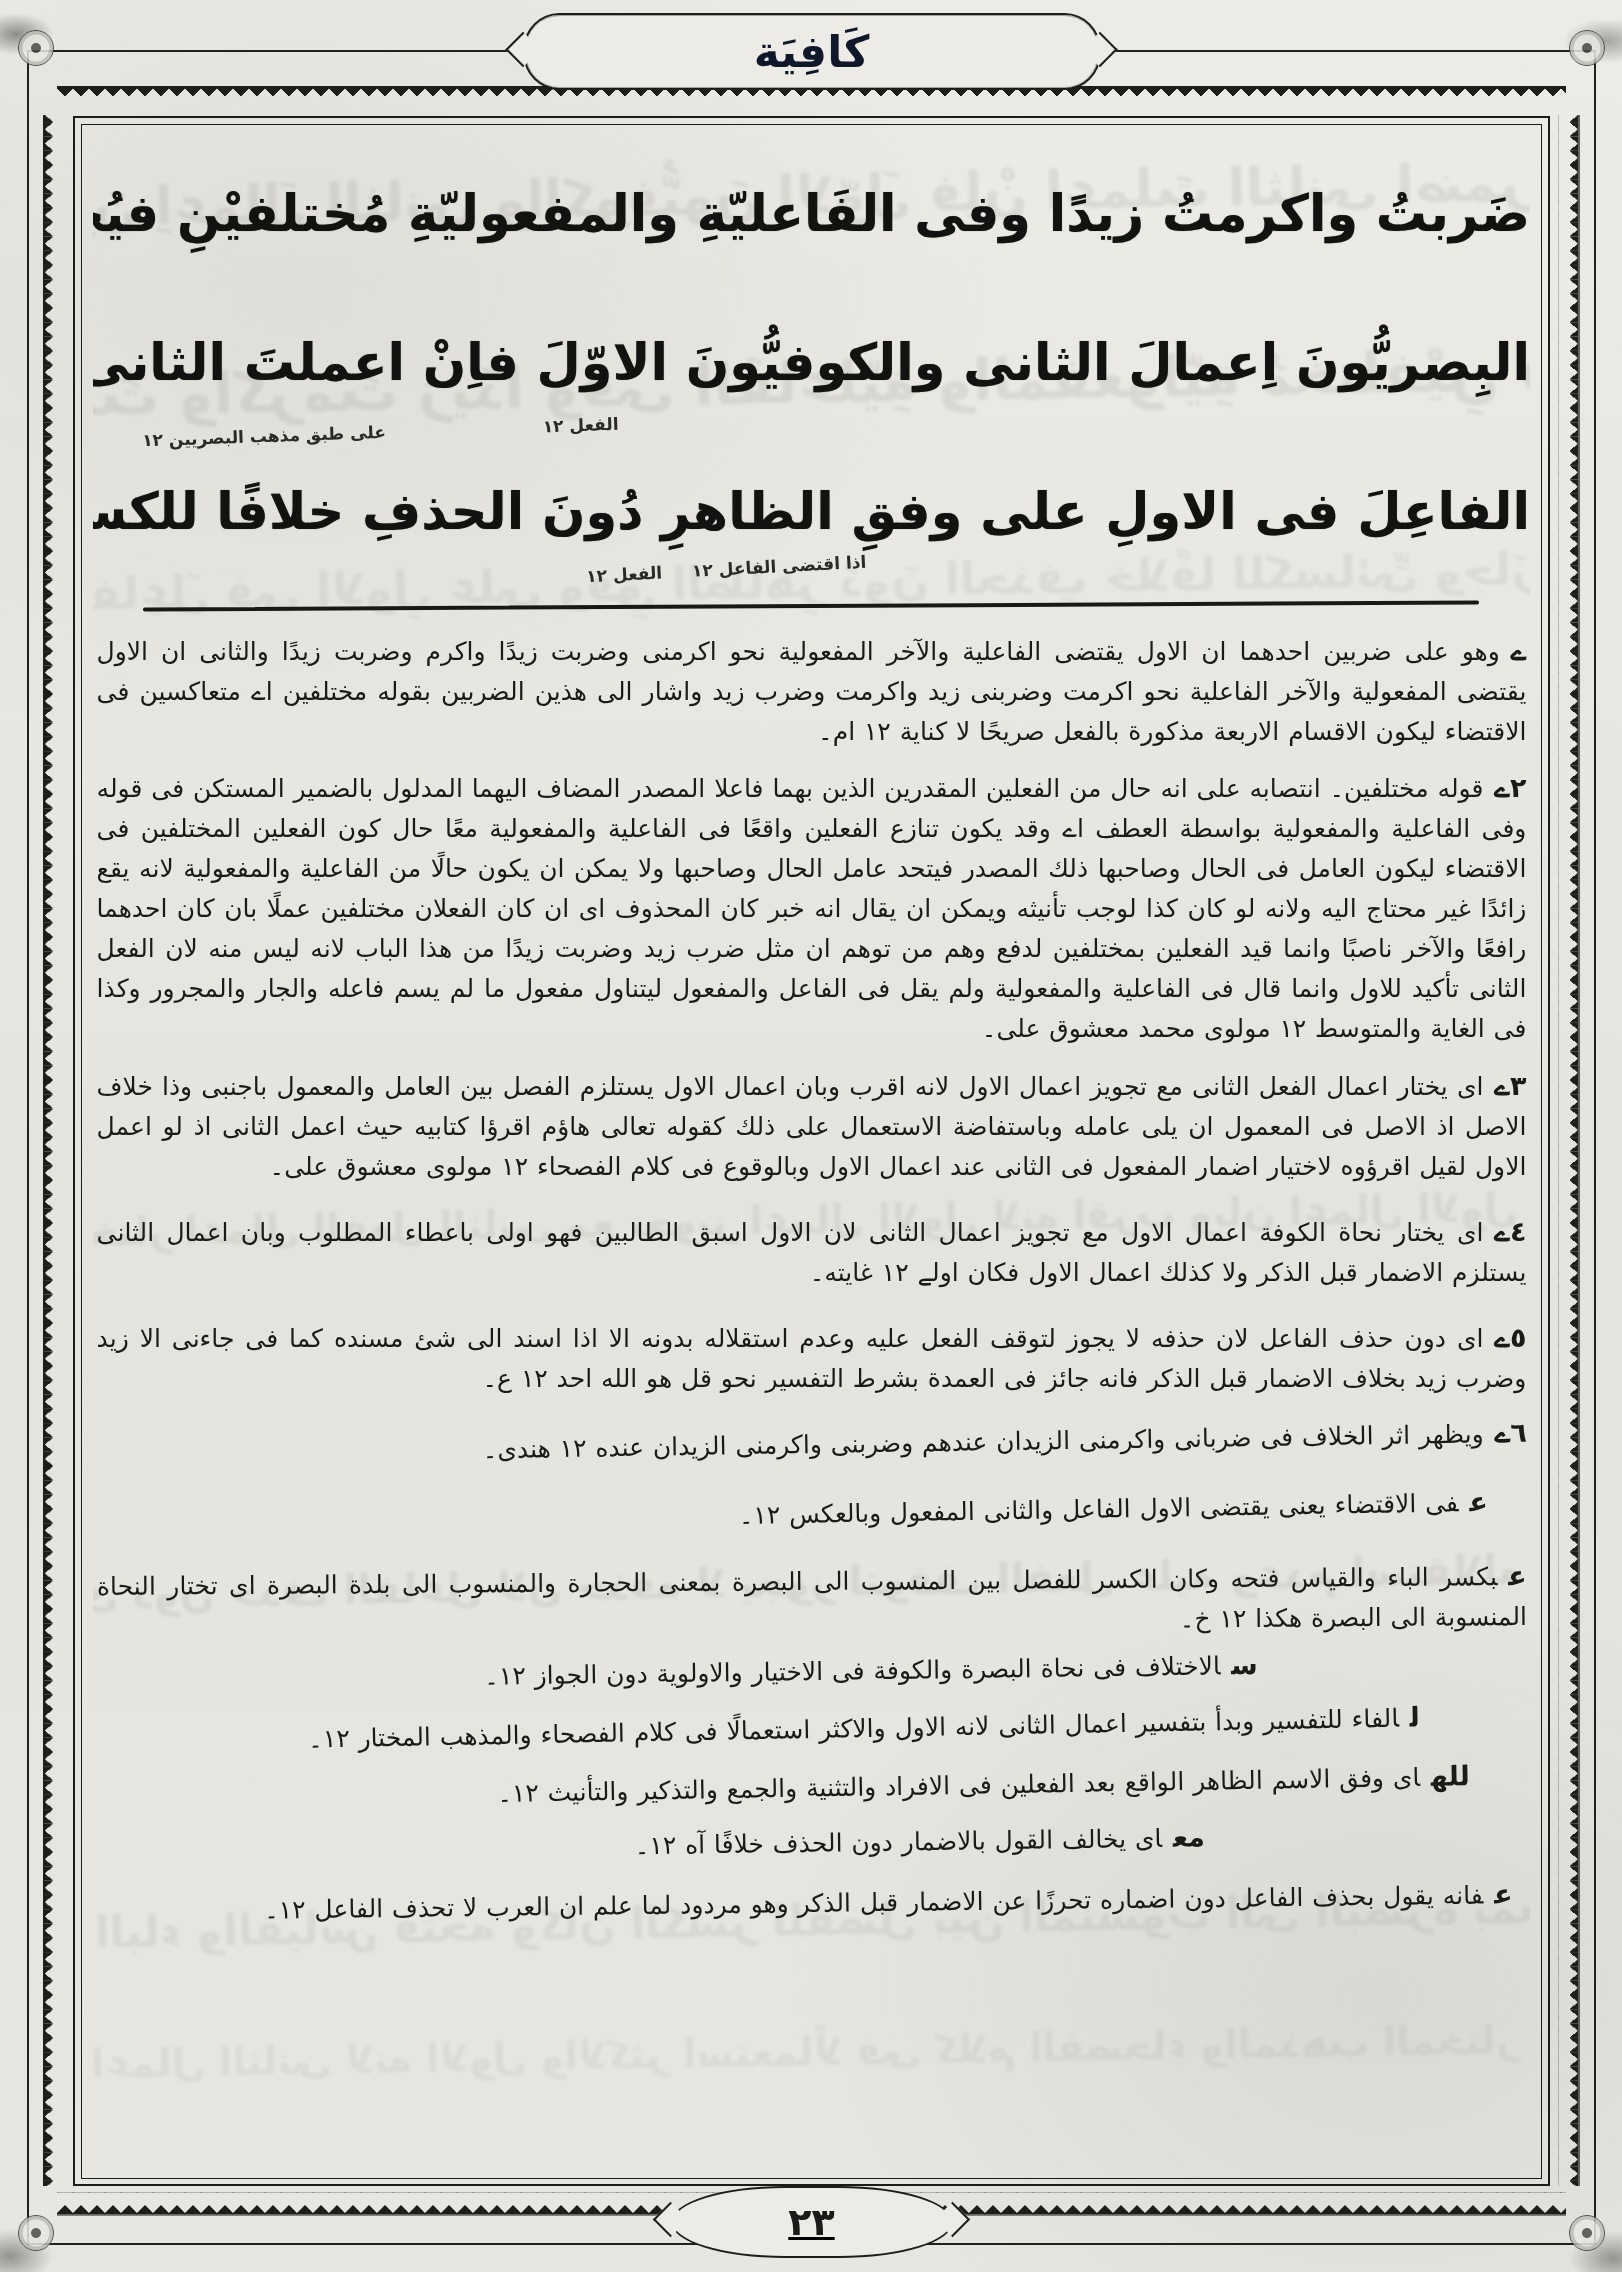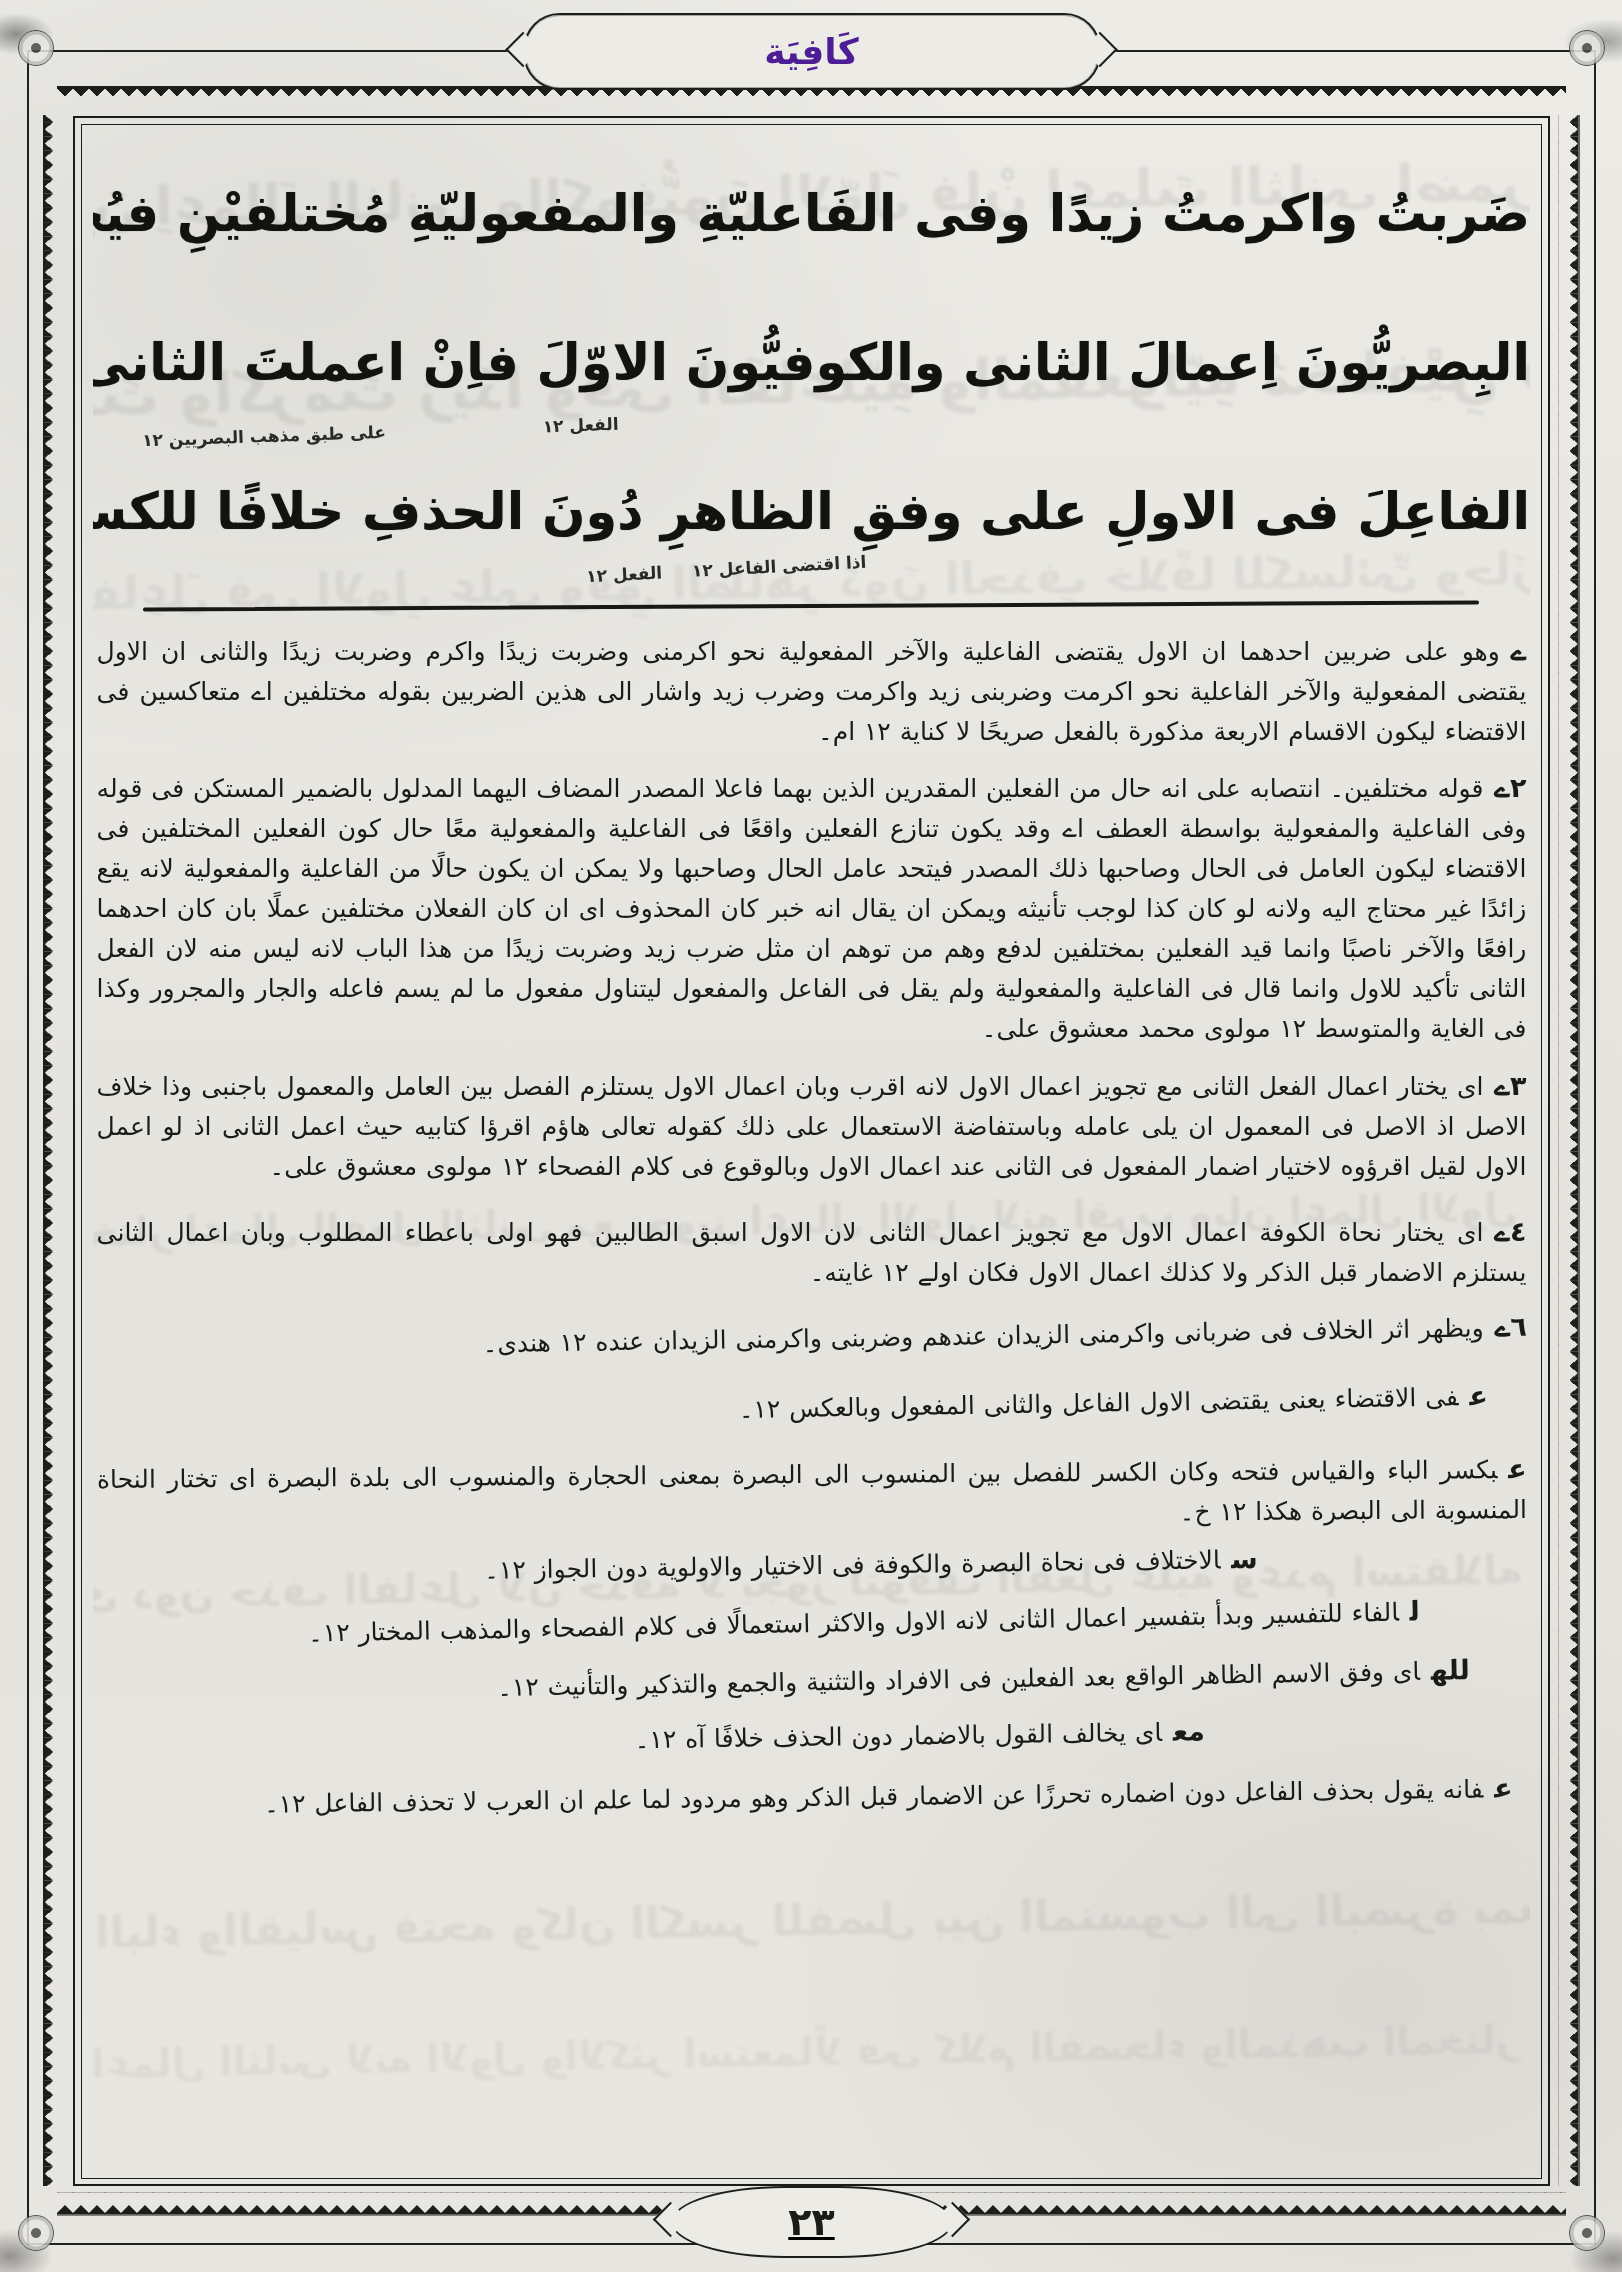--- a/index.html
+++ b/index.html
@@ -56,21 +56,21 @@
   
   .cartouche{
     position:absolute;left:50%;transform:translateX(-50%);
     background:#ecebe5;border:2.7px solid #1d1d1b;z-index:3;
     display:flex;align-items:center;justify-content:center;
   }
   .cartouche .tip{position:absolute;width:23px;height:23px;background:#ecebe5;border:2.7px solid #1d1d1b;transform:rotate(45deg);}
   .cartouche .tip.l{left:-14.3px;top:50%;margin-top:-14.3px;border-right:none;border-top:none;}
   .cartouche .tip.r{right:-14.3px;top:50%;margin-top:-14.3px;border-left:none;border-bottom:none;}
   .title-cartouche{top:12.5px;width:573px;height:73px;border-radius:36px;box-shadow:inset 0 0 0 0.9px rgba(29,29,27,.35);}
-  .title-cartouche .t{font-size:36px;font-weight:bold;color:#4c1d95;letter-spacing:0.9px;}
+  .title-cartouche .t{font-size:44px;font-weight:bold;color:#0f172a;letter-spacing:0.9px;}
   .pageno-cartouche{bottom:14.3px;width:278px;height:68px;border-radius:50% / 62%;text-decoration:underline;}
   .pageno-cartouche .t{font-size:38px;font-weight:bold;color:#1a1a18;}
   
   .ghost{position:absolute;top:134px;left:93px;right:93px;bottom:100px;z-index:1;overflow:hidden;pointer-events:none;}
   .ghost span{
     position:absolute;white-space:nowrap;font-weight:bold;color:#6f6d68;
     transform:scaleX(-1) rotate(1deg);opacity:.13;filter:blur(1.8px);font-size:52px;
   }
   .ghost .g1{top:32px;right:-54px;}
   .ghost .g2{top:215px;left:-107px;font-size:57px;}
@@ -161,20 +161,21 @@
     </div>
   </div>
 
   <div class="divider"></div>
 
   <div class="commentary">
     <div class="para p0"><span class="marker">ے</span><span>وهو على ضربين احدهما ان الاول يقتضى الفاعلية والآخر المفعولية نحو اكرمنى وضربت زيدًا واكرم وضربت زيدًا والثانى ان الاول يقتضى المفعولية والآخر الفاعلية نحو اكرمت وضربنى زيد واكرمت وضرب زيد واشار الى هذين الضربين بقوله مختلفين اے متعاكسين فى الاقتضاء ليكون الاقسام الاربعة مذكورة بالفعل صريحًا لا كناية ١٢ ام۔</span></div>
     <div class="para p1"><span class="marker">٢ے</span><span>قوله مختلفين۔ انتصابه على انه حال من الفعلين المقدرين الذين بهما فاعلا المصدر المضاف اليهما المدلول بالضمير المستكن فى قوله وفى الفاعلية والمفعولية بواسطة العطف اے وقد يكون تنازع الفعلين واقعًا فى الفاعلية والمفعولية معًا حال كون الفعلين المختلفين فى الاقتضاء ليكون العامل فى الحال وصاحبها ذلك المصدر فيتحد عامل الحال وصاحبها ولا يمكن ان يكون حالًا من الفاعلية والمفعولية لانه يقع زائدًا غير محتاج اليه ولانه لو كان كذا لوجب تأنيثه ويمكن ان يقال انه خبر كان المحذوف اى ان كان الفعلان مختلفين عملًا بان كان احدهما رافعًا والآخر ناصبًا وانما قيد الفعلين بمختلفين لدفع وهم من توهم ان مثل ضرب زيد وضربت زيدًا من هذا الباب لانه ليس منه لان الفعل الثانى تأكيد للاول وانما قال فى الفاعلية والمفعولية ولم يقل فى الفاعل والمفعول ليتناول مفعول ما لم يسم فاعله والجار والمجرور وكذا فى الغاية والمتوسط ١٢ مولوى محمد معشوق على۔</span></div>
     <div class="para p2"><span class="marker">٣ے</span><span>اى يختار اعمال الفعل الثانى مع تجويز اعمال الاول لانه اقرب وبان اعمال الاول يستلزم الفصل بين العامل والمعمول باجنبى وذا خلاف الاصل اذ الاصل فى المعمول ان يلى عامله وباستفاضة الاستعمال على ذلك كقوله تعالى هاؤم اقرؤا كتابيه حيث اعمل الثانى اذ لو اعمل الاول لقيل اقرؤوه لاختيار اضمار المفعول فى الثانى عند اعمال الاول وبالوقوع فى كلام الفصحاء ١٢ مولوى معشوق على۔</span></div>
     <div class="para p3"><span class="marker">٤ے</span><span>اى يختار نحاة الكوفة اعمال الاول مع تجويز اعمال الثانى لان الاول اسبق الطالبين فهو اولى باعطاء المطلوب وبان اعمال الثانى يستلزم الاضمار قبل الذكر ولا كذلك اعمال الاول فكان اولے ١٢ غايته۔</span></div>
+    <div class="para p4"><span class="marker">٥ے</span><span>اى دون حذف الفاعل لان حذفه لا يجوز لتوقف الفعل عليه وعدم استقلاله بدونه الا اذا اسند الى شئ مسنده كما فى جاءنى الا زيد وضرب زيد بخلاف الاضمار قبل الذكر فانه جائز فى العمدة بشرط التفسير نحو قل هو الله احد ١٢ ع۔</span></div>
     <div class="para p5"><span class="marker">٦ے</span><span>ويظهر اثر الخلاف فى ضربانى واكرمنى الزيدان عندهم وضربنى واكرمنى الزيدان عنده ١٢ هندى۔</span></div>
     <div class="para p6"><span class="marker">ع</span><span>فى الاقتضاء يعنى يقتضى الاول الفاعل والثانى المفعول وبالعكس ١٢۔</span></div>
     <div class="para p7"><span class="marker">ع</span><span>بكسر الباء والقياس فتحه وكان الكسر للفصل بين المنسوب الى البصرة بمعنى الحجارة والمنسوب الى بلدة البصرة اى تختار النحاة المنسوبة الى البصرة هكذا ١٢ خ۔</span></div>
     <div class="para p8"><span class="marker">س</span><span>الاختلاف فى نحاة البصرة والكوفة فى الاختيار والاولوية دون الجواز ١٢۔</span></div>
     <div class="para p9"><span class="marker">ل</span><span>الفاء للتفسير وبدأ بتفسير اعمال الثانى لانه الاول والاكثر استعمالًا فى كلام الفصحاء والمذهب المختار ١٢۔</span></div>
     <div class="para p10"><span class="marker">لله</span><span>اى وفق الاسم الظاهر الواقع بعد الفعلين فى الافراد والتثنية والجمع والتذكير والتأنيث ١٢۔</span></div>
     <div class="para p11"><span class="marker">مع</span><span>اى يخالف القول بالاضمار دون الحذف خلافًا آه ١٢۔</span></div>
     <div class="para p12"><span class="marker">ع</span><span>فانه يقول بحذف الفاعل دون اضماره تحرزًا عن الاضمار قبل الذكر وهو مردود لما علم ان العرب لا تحذف الفاعل ١٢۔</span></div>
   </div>
 

